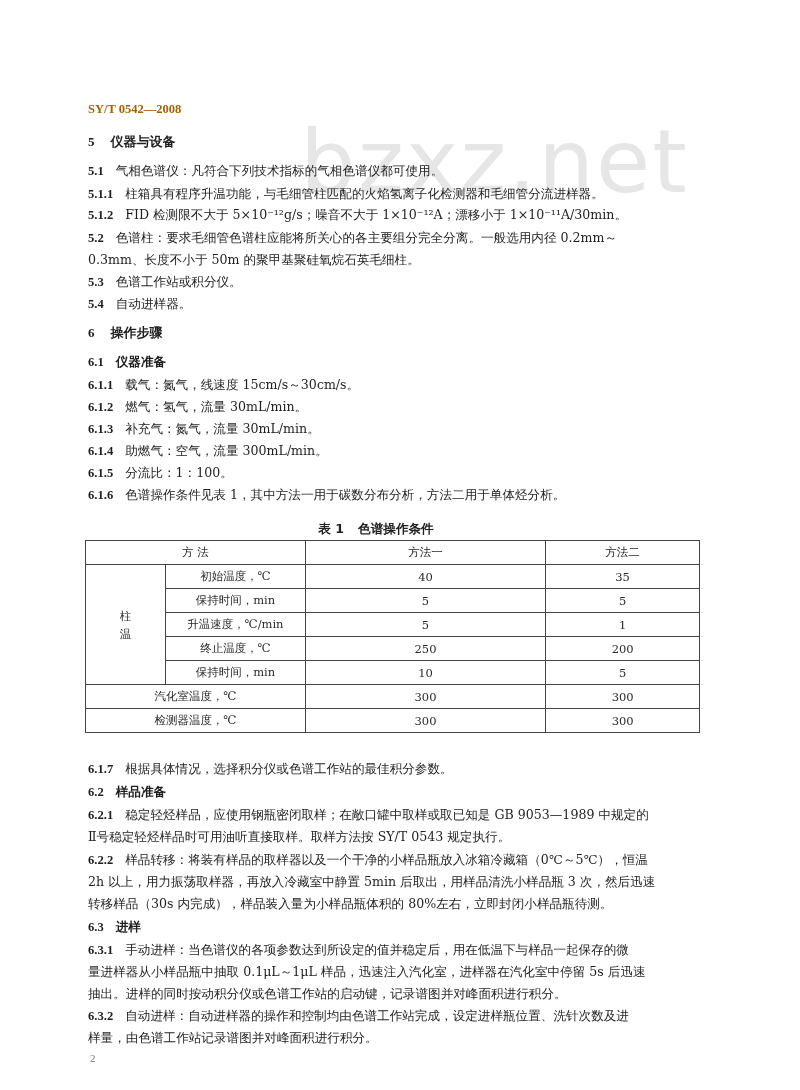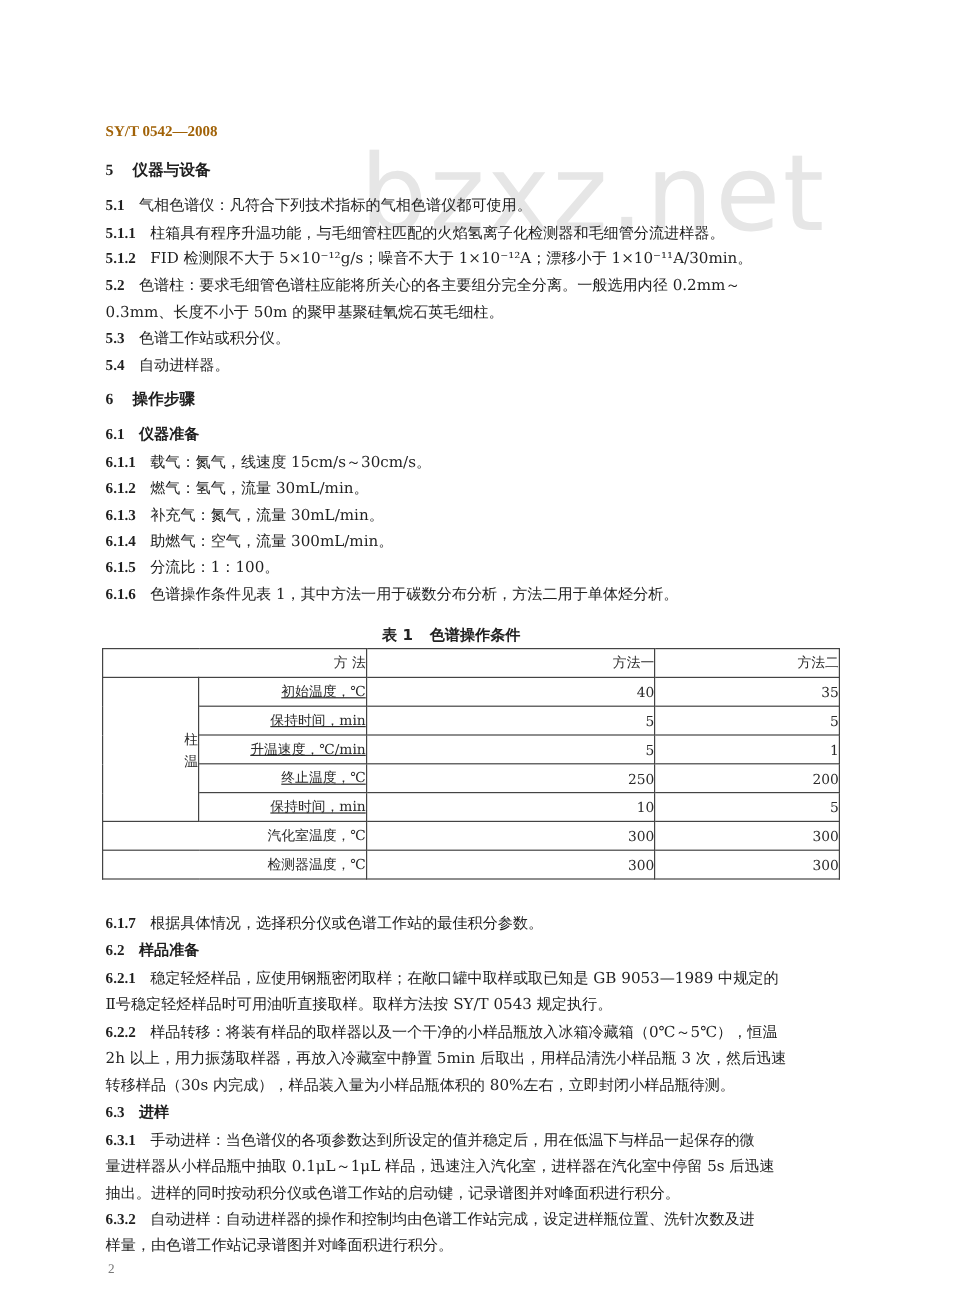--- a/index.html
+++ b/index.html
@@ -25,27 +25,27 @@
   .line.cont { left: 88px; }
   .table-caption {
     position: absolute; left: 0; width: 752px; top: 521px; text-align: center;
     font-size: 12.6px; font-weight: bold; font-family: "DejaVu Sans", sans-serif; color: #222;
   }
   .table-caption span + span { margin-left: 14px; }
   table.cond {
     position: absolute; left: 85px; top: 540px; width: 615px; border-collapse: collapse;
     font-size: 11.5px; color: #2a2a2a; z-index: 1;
   }
-  table.cond td { border: 1px solid #444; height: 23px; text-align: right; padding: 0; }
+  table.cond td { border: 1px solid #444; height: 23px; text-align: center; padding: 0; }
   table.cond { border: 1.5px solid #333; }
   table.cond td.col-method { width: 212px; }
   table.cond td.col-m1 { width: 232px; }
   table.cond td.col-m2 { width: 148px; }
   table.cond td.group { width: 70px; line-height: 18px; }
-  table.cond td.param { width: 123px; text-decoration: underline; }
+  table.cond td.param { width: 123px; }
   .page-number { position: absolute; left: 90px; top: 1037px; font-size: 11px; color: #777; font-family: "Liberation Serif", serif; }
 </style>
 </head>
 <body>
 
 <div class="page">
 
   <div class="watermark">bzxz.net</div>
 
   <div class="std-code">SY/T 0542—2008</div>

